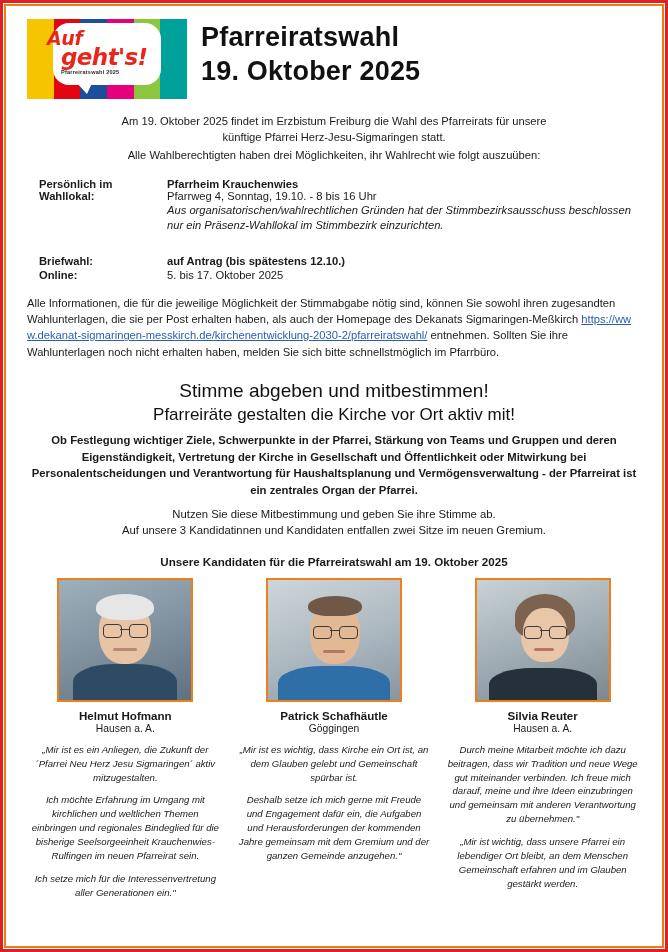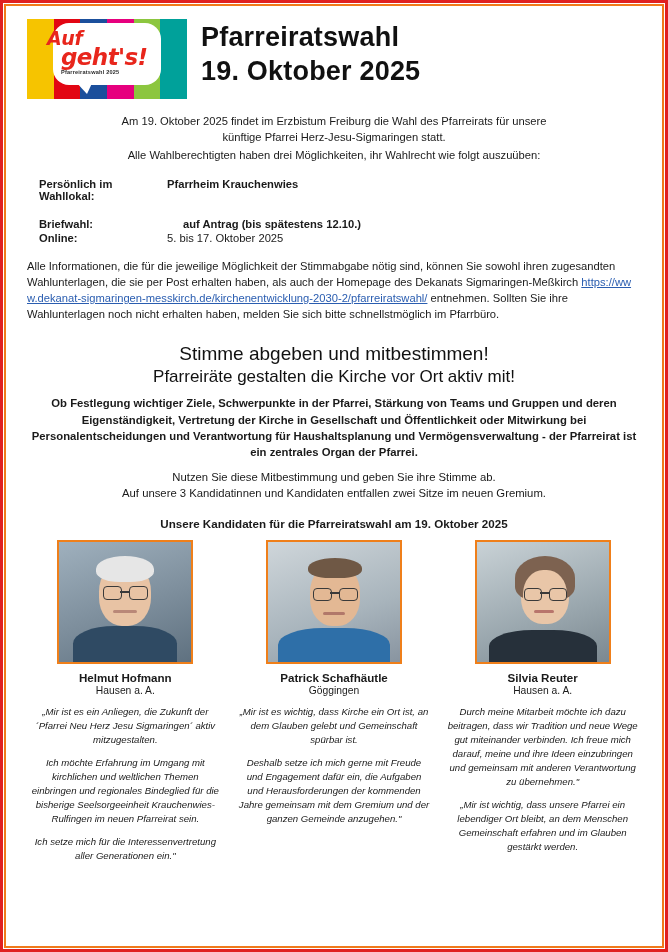--- a/index.html
+++ b/index.html
@@ -150,21 +150,21 @@
     flex: 0 0 128px;
     font-weight: bold;
   }
   .opt-value { flex: 1 1 auto; }
   .opt-value .strong { font-weight: bold; }
   .opt-note {
     font-style: italic;
     line-height: 1.35;
     margin-top: 1px;
   }
-  .opt-row.spaced { margin-top: 16px; gap: 16px; }
+  .opt-row.spaced { margin-top: 22px; }
 
   
   .para {
     margin-top: 14px;
     font-size: 11.2px;
     line-height: 1.45;
     text-align: left;
   }
   .para a, .link {
     color: #2a5db0;
@@ -297,20 +297,22 @@
       <div>Am 19. Oktober 2025 findet im Erzbistum Freiburg die Wahl des Pfarreirats für unsere</div>
       <div class="line2">künftige Pfarrei Herz-Jesu-Sigmaringen statt.</div>
       <div class="line3">Alle Wahlberechtigten haben drei Möglichkeiten, ihr Wahlrecht wie folgt auszuüben:</div>
     </div>
 
     <div class="options">
       <div class="opt-row">
         <div class="opt-label">Persönlich im Wahllokal:</div>
         <div class="opt-value">
           <div class="strong">Pfarrheim Krauchenwies</div>
+          <div>Pfarrweg 4, Sonntag, 19.10. - 8 bis 16 Uhr</div>
+          <div class="opt-note">Aus organisatorischen/wahlrechtlichen Gründen hat der Stimmbezirksausschuss beschlossen nur ein Präsenz-Wahllokal im Stimmbezirk einzurichten.</div>
         </div>
       </div>
 
       <div class="opt-row spaced">
         <div class="opt-label">Briefwahl:</div>
         <div class="opt-value">
           <div class="strong">auf Antrag (bis spätestens 12.10.)</div>
         </div>
       </div>
 

